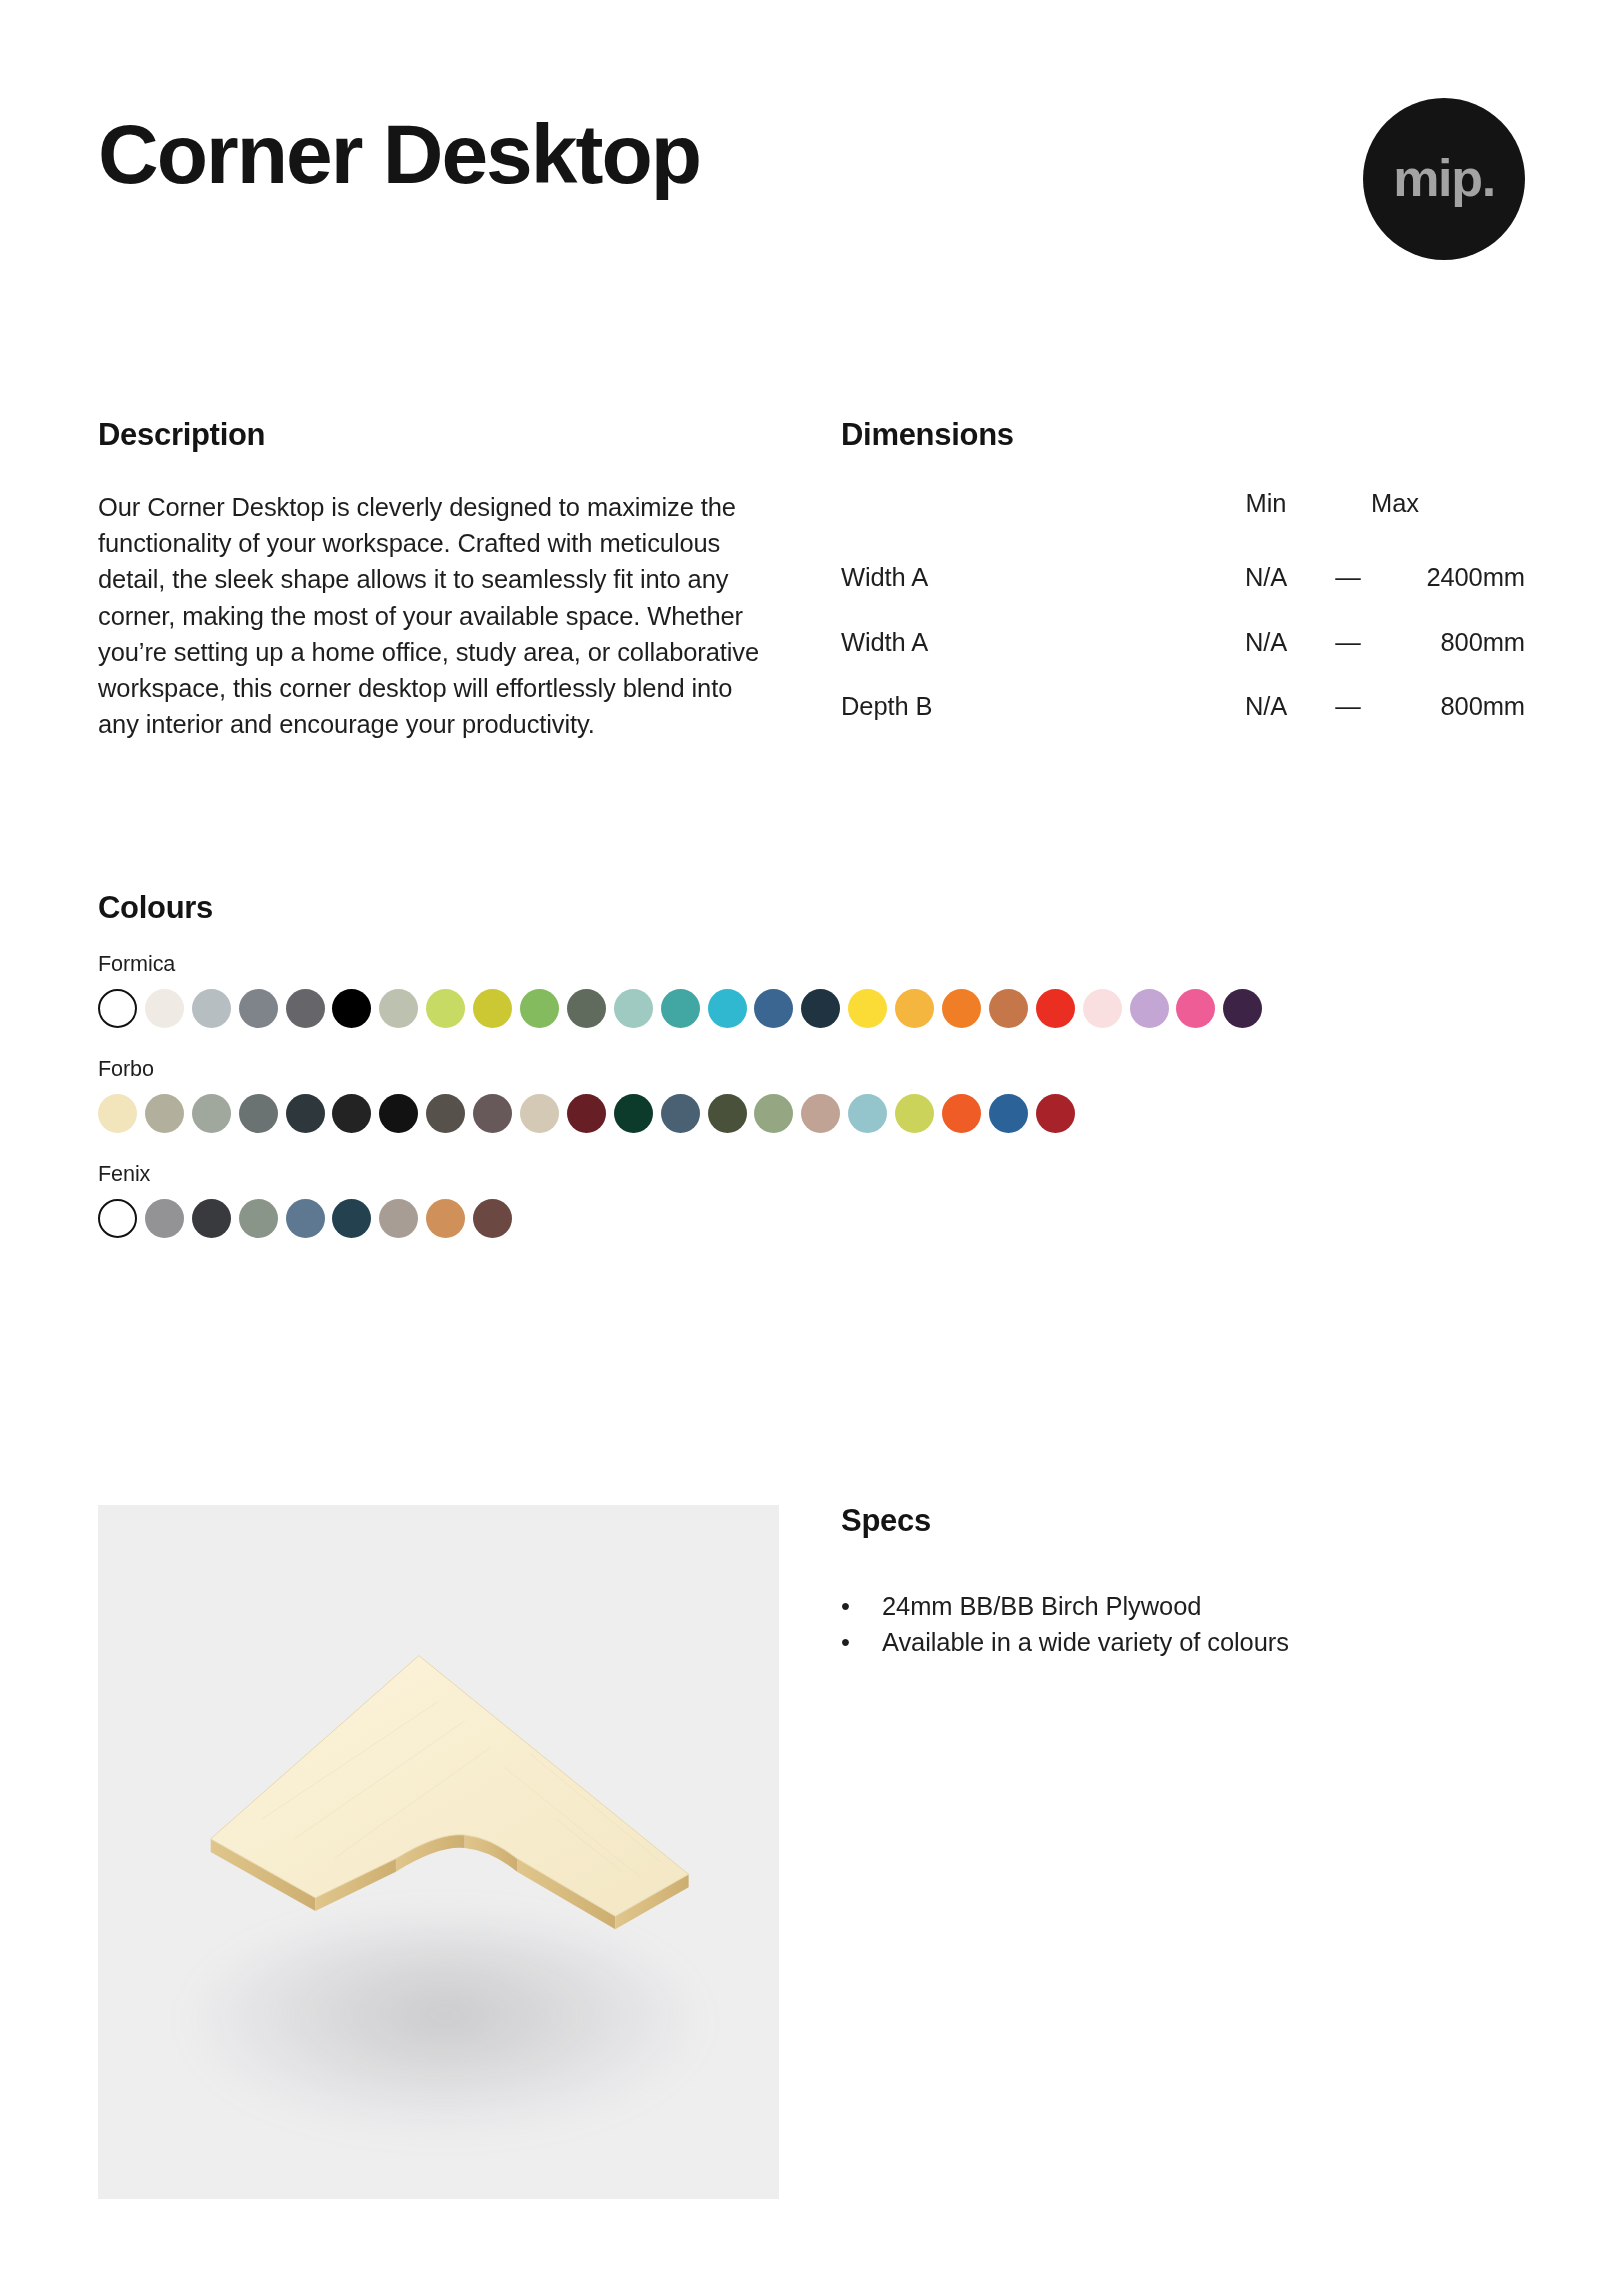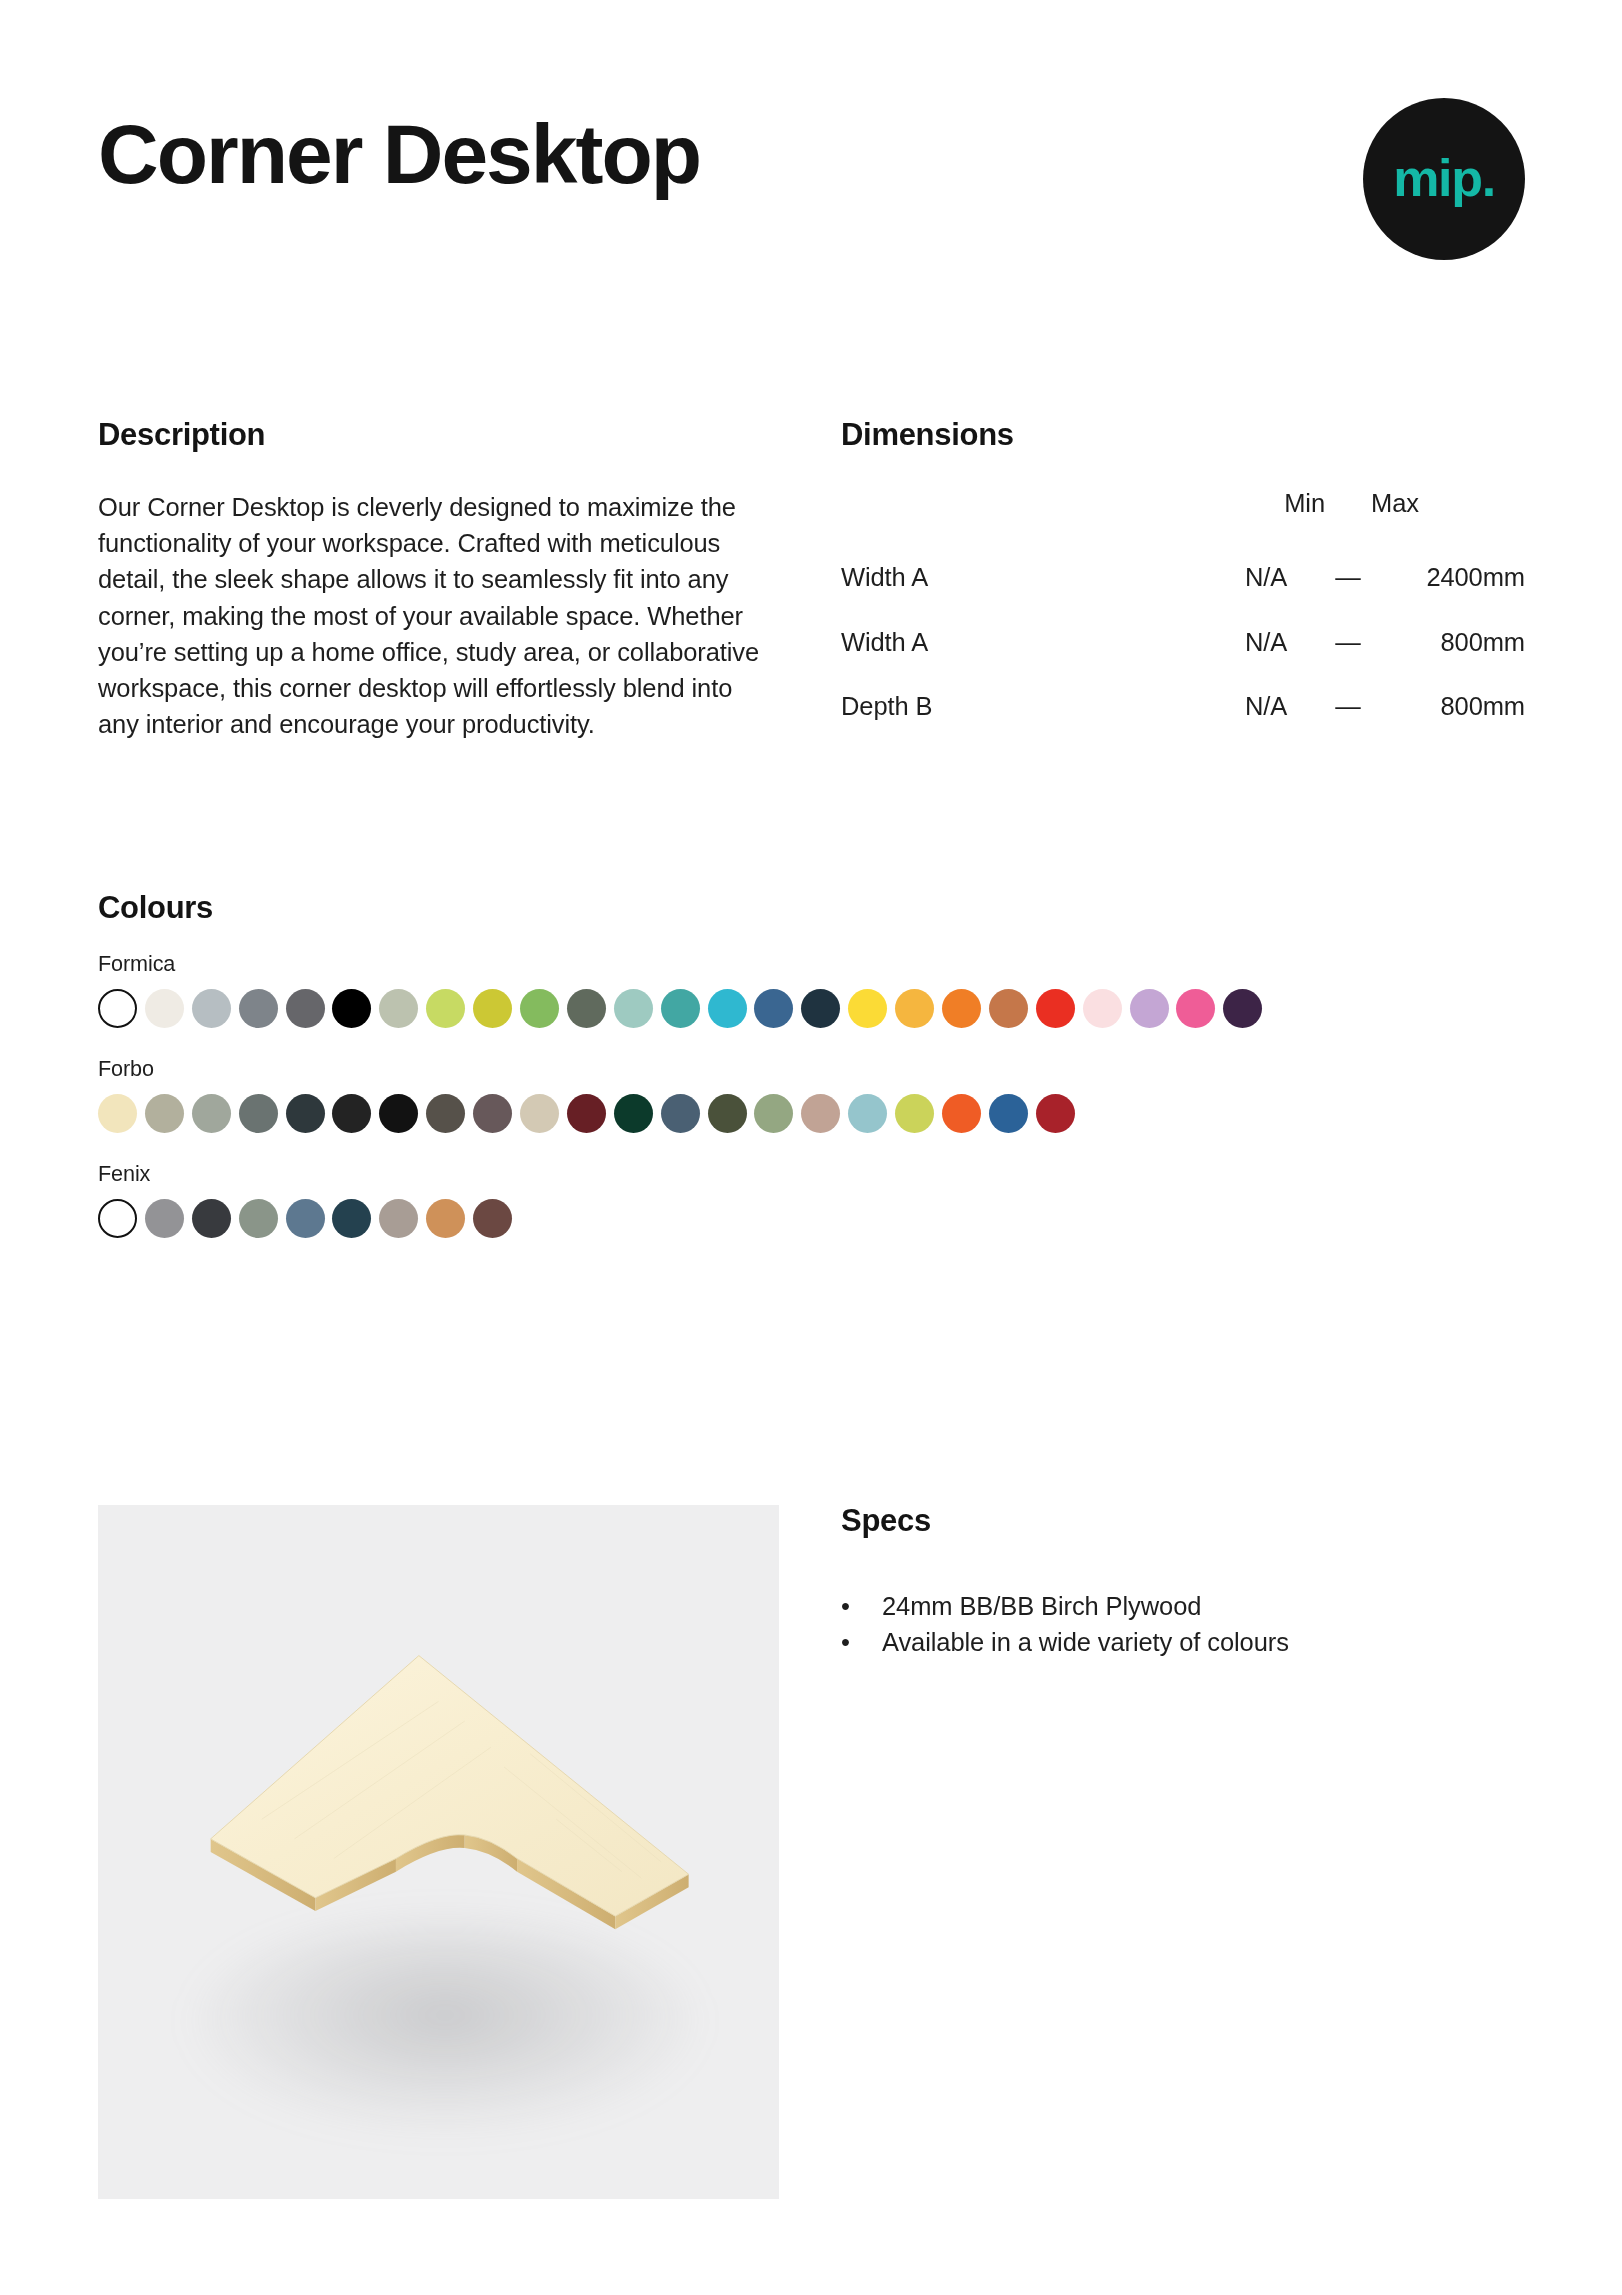--- a/index.html
+++ b/index.html
@@ -48,21 +48,21 @@
     top: 0;
     width: 162px;
     height: 162px;
     border-radius: 50%;
     background: #141414;
     display: flex;
     align-items: center;
     justify-content: center;
   }
   .logo-text {
-    color: #14b8a6;
+    color: #a3a3a3;
     font-size: 52px;
     font-weight: 700;
     letter-spacing: -1.3px;
     line-height: 1;
     transform: translateY(-1.3px);
   }
 
   
   .sec-heading {
     font-size: 31px;
@@ -97,21 +97,21 @@
   .dims-table {
     margin-top: 39px;
     width: 100%;
     border-collapse: collapse;
     font-size: 25.5px;
     color: #1e1e1e;
   }
   .dims-table th {
     font-weight: 400;
     padding: 0 0 27.5px 0;
-    text-align: right;
+    text-align: center;
     letter-spacing: -0.1px;
   }
   .dims-table th.lbl-col { width: 366px; }
   .dims-table th.min-col { width: 118px; }
   .dims-table th.dash-col { width: 46px; }
   .dims-table th.max-col { width: 154px; text-align: left;}
   .dims-table td {
     padding: 17.7px 0;
     letter-spacing: -0.1px;
     white-space: nowrap;

